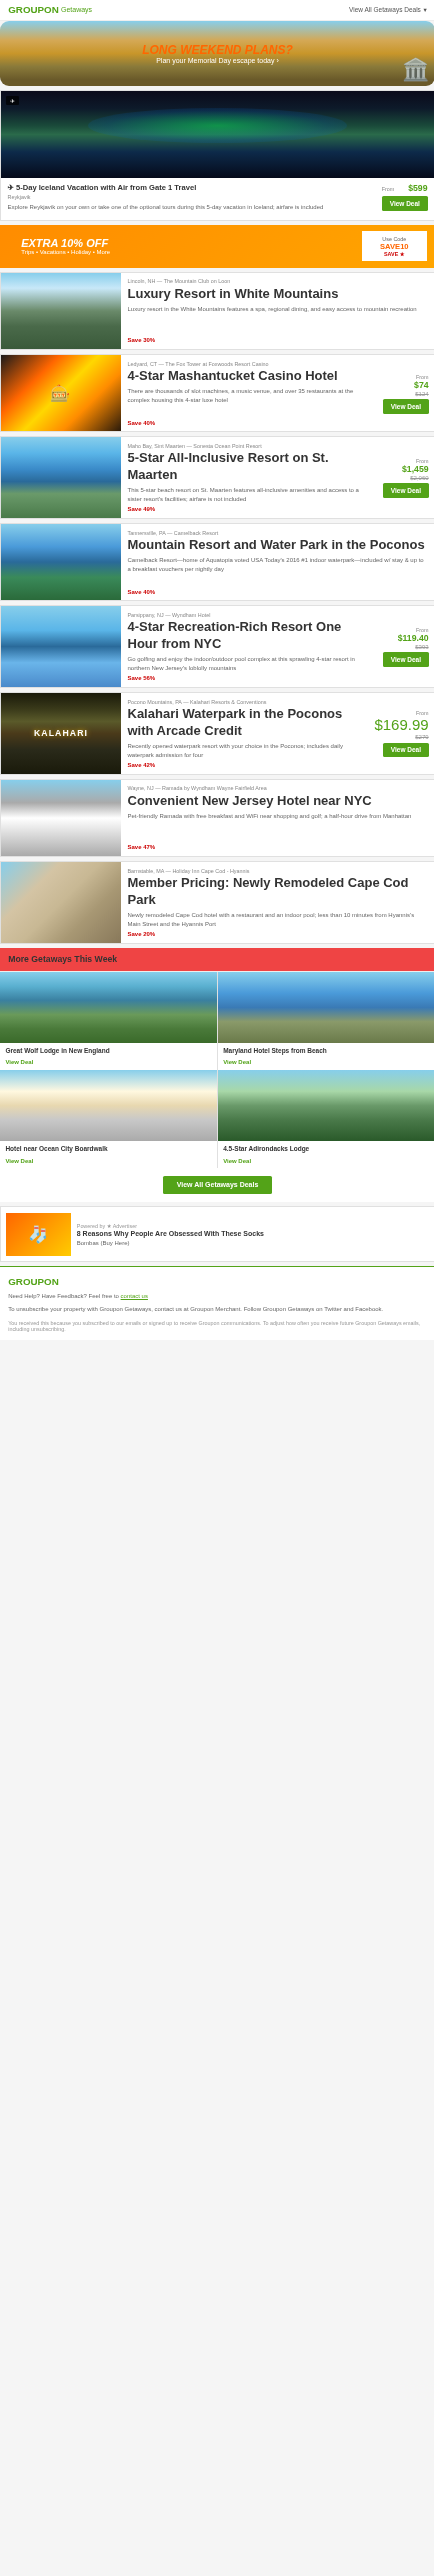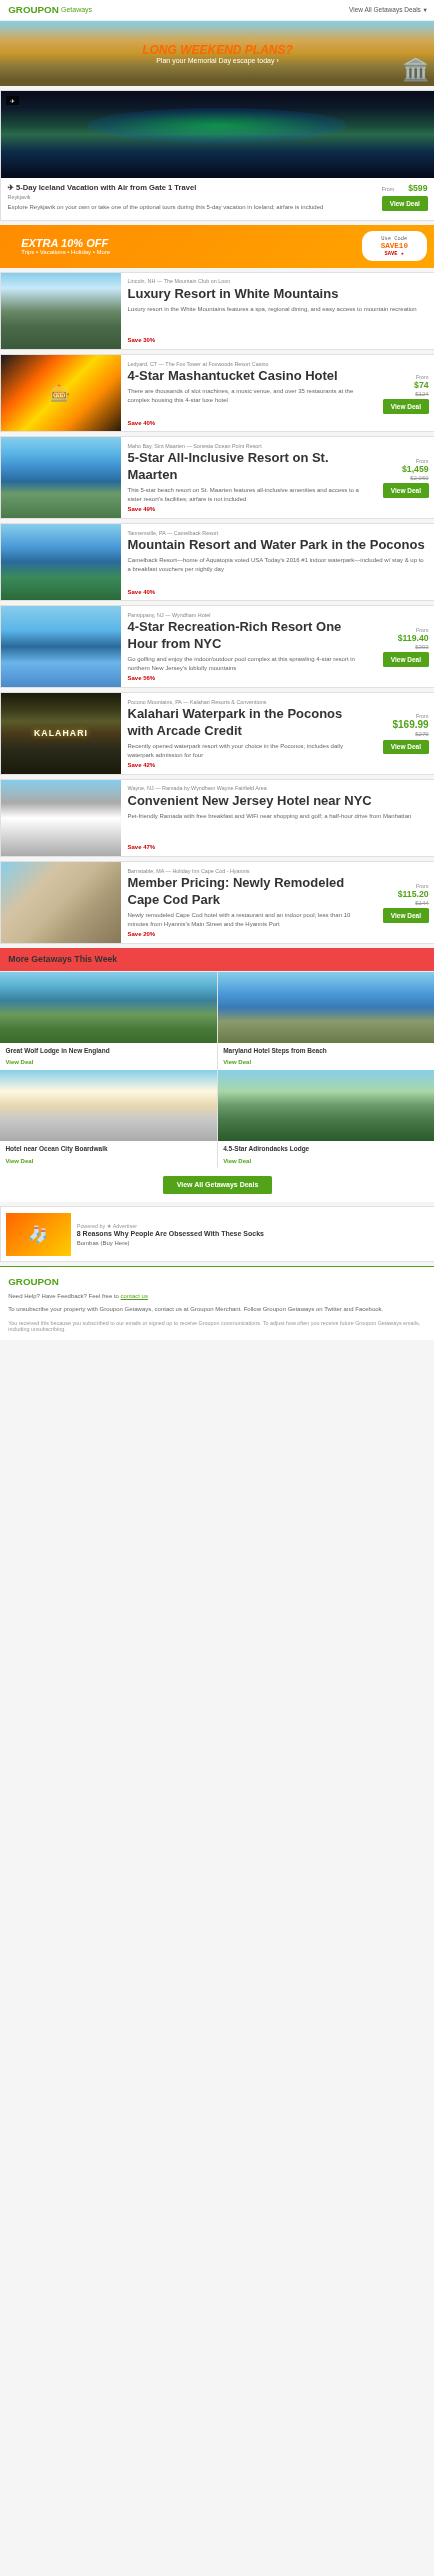--- a/index.html
+++ b/index.html
@@ -39,21 +39,21 @@
     .featured-deal-text { flex: 1; }
     .featured-deal-title { font-size: 7.6px; font-weight: bold; color: #333; margin-bottom: 1.6px; }
     .featured-deal-location { font-size: 5.4px; color: #888; margin-bottom: 2.7px; }
     .featured-deal-pricing { text-align: right; display: flex; flex-direction: column; align-items: flex-end; gap: 2.7px; min-width: 60px; }
 
     
     .promo-banner { background: linear-gradient(135deg, #ff8c00, #ffa500); margin: 4.3px 0; padding: 6.5px 8.2px; display: flex; align-items: center; justify-content: space-between; }
     .promo-text { color: #fff; margin-left: 13px; }
     .promo-title { font-size: 11px; font-weight: bold; font-style: italic; }
     .promo-subtitle { font-size: 6px; }
-    .promo-code-box { background: #fff; border-radius: 11px; padding: 4.3px 6.5px; text-align: center; min-width: 65px; font-family: Liberation Mono, monospace; }
+    .promo-code-box { background: #fff; border-radius: 0; padding: 4.3px 6.5px; text-align: center; min-width: 65px; }
     .promo-code-label { font-size: 5.4px; color: #666; }
     .promo-code-value { font-size: 7.6px; font-weight: bold; color: #ff6600; }
     .promo-save-label { font-size: 5.4px; color: #cc0000; font-weight: bold; }
 
     
     .section-title { background: #ef4444; padding: 6.5px 8.2px; font-size: 8.7px; font-weight: bold; color: #333; border-bottom: 0.5px solid #eee; }
     .mini-deals-grid { display: grid; grid-template-columns: 1fr 1fr; gap: 0.5px; background: #e0e0e0; margin: 0; }
     .mini-deal-card { background: #fff; overflow: hidden; }
     .mini-deal-image { width: 100%; height: 71px; }
     .mini-deal-content { padding: 4.3px 5.4px; }
@@ -73,21 +73,21 @@
     .ad-label { font-size: 5.4px; color: #999; margin-bottom: 1.6px; }
 
     
     .footer { background: #fff; border-top: 1.1px solid #53a318; padding: 8.2px; }
     .footer-logo { display: flex; align-items: center; gap: 2.7px; margin-bottom: 5.4px; }
     .footer-text { font-size: 6px; color: #666; line-height: 1.5; }
     .footer-text a { color: #53a318; }
     .footer-bottom { margin-top: 5.4px; font-size: 5.4px; color: #999; }
 
     
-    .img-greece { background: linear-gradient(to bottom, #87ceeb 0%, #d4a855 30%, #c8962a 50%, #8a7a3a 70%, #6a5a2a 90%); position: relative; }
+    .img-greece { background: linear-gradient(to bottom, #87ceeb 0%, #d4a855 30%, #c8962a 50%, #8a7a3a 70%, #6a5a2a 90%); position: relative; border-radius: 9px; }
     .img-greece::after { content: '🏛️'; position: absolute; bottom: 2.7px; right: 5.4px; font-size: 22px; opacity: 0.7; }
 
     .img-northern-lights { background: linear-gradient(to bottom, #0a0a1a 0%, #0d1a2a 20%, #1a4a3a 40%, #2a6a4a 50%, #0d2a4a 70%, #050a1a 100%); position: relative; }
     .img-northern-lights::after { content: ''; position: absolute; top: 20%; left: 20%; width: 60%; height: 40%; background: radial-gradient(ellipse, rgba(0,255,100,0.4) 0%, rgba(0,100,200,0.2) 60%, transparent 100%); border-radius: 50%; }
 
     .img-mountains { background: linear-gradient(to bottom, #87ceeb 0%, #c8e8f8 20%, #6a8a6a 50%, #4a6a4a 70%, #3a5a3a 100%); }
     .img-casino { background: linear-gradient(135deg, #1a1a1a 0%, #ff6600 30%, #ffd700 50%, #ff8c00 70%, #2a1a0a 100%); position: relative; }
     .img-casino::after { content: '🎰'; position: absolute; center: 0; font-size: 16.3px; opacity: 0.6; top: 50%; left: 50%; transform: translate(-50%,-50%); }
     .img-stmaarten { background: linear-gradient(to bottom, #87ceeb 0%, #5ab5e8 20%, #3a8ac8 40%, #2a6a9a 55%, #6a9a6a 70%, #4a7a4a 100%); }
     .img-poconos { background: linear-gradient(to bottom, #87ceeb 0%, #4a9ad9 30%, #2a6a9a 50%, #3a8a5a 70%, #2a6a3a 100%); }
@@ -260,21 +260,21 @@
         <div>
           <div class="deal-location">Pocono Mountains, PA — Kalahari Resorts &amp; Conventions</div>
           <div class="deal-title">Kalahari Waterpark in the Poconos with Arcade Credit</div>
           <div class="deal-description">Recently opened waterpark resort with your choice in the Poconos; includes daily waterpark admission for four</div>
         </div>
         <div class="deal-save">Save 42%</div>
       </div>
       <div class="deal-pricing">
         <div>
           <span style="font-size:5.4px;color:#888;">From</span><br>
-          <span style="color:#53a318;font-size:10px;font-weight:bold;">$169.99</span><br>
+          <span style="color:#53a318;font-size:15px;font-weight:normal;">$169.99</span><br>
           <span style="color:#999;font-size:6px;text-decoration:line-through;">$279</span>
         </div>
         <button class="deal-btn">View Deal</button>
       </div>
     </div>
   </div>
 
   <div class="deal-card">
     <div class="deal-card-inner">
       <div class="deal-image img-hotel-nj"></div>
@@ -292,28 +292,20 @@
   <div class="deal-card">
     <div class="deal-card-inner">
       <div class="deal-image img-cape-cod"></div>
       <div class="deal-body">
         <div>
           <div class="deal-location">Barnstable, MA — Holiday Inn Cape Cod - Hyannis</div>
           <div class="deal-title">Member Pricing: Newly Remodeled Cape Cod Park</div>
           <div class="deal-description">Newly remodeled Cape Cod hotel with a restaurant and an indoor pool; less than 10 minutes from Hyannis's Main Street and the Hyannis Port</div>
         </div>
         <div class="deal-save">Save 20%</div>
-      </div>
-      <div class="deal-pricing">
-        <div>
-          <span style="font-size:5.4px;color:#888;">From</span><br>
-          <span style="color:#53a318;font-size:8.7px;font-weight:bold;">$115.20</span><br>
-          <span style="color:#999;font-size:6px;text-decoration:line-through;">$144</span>
-        </div>
-        <button class="deal-btn">View Deal</button>
       </div>
     </div>
   </div>
 
 </div>
 
 <div class="section-title">More Getaways This Week</div>
 
 <div class="mini-deals-grid">
 

